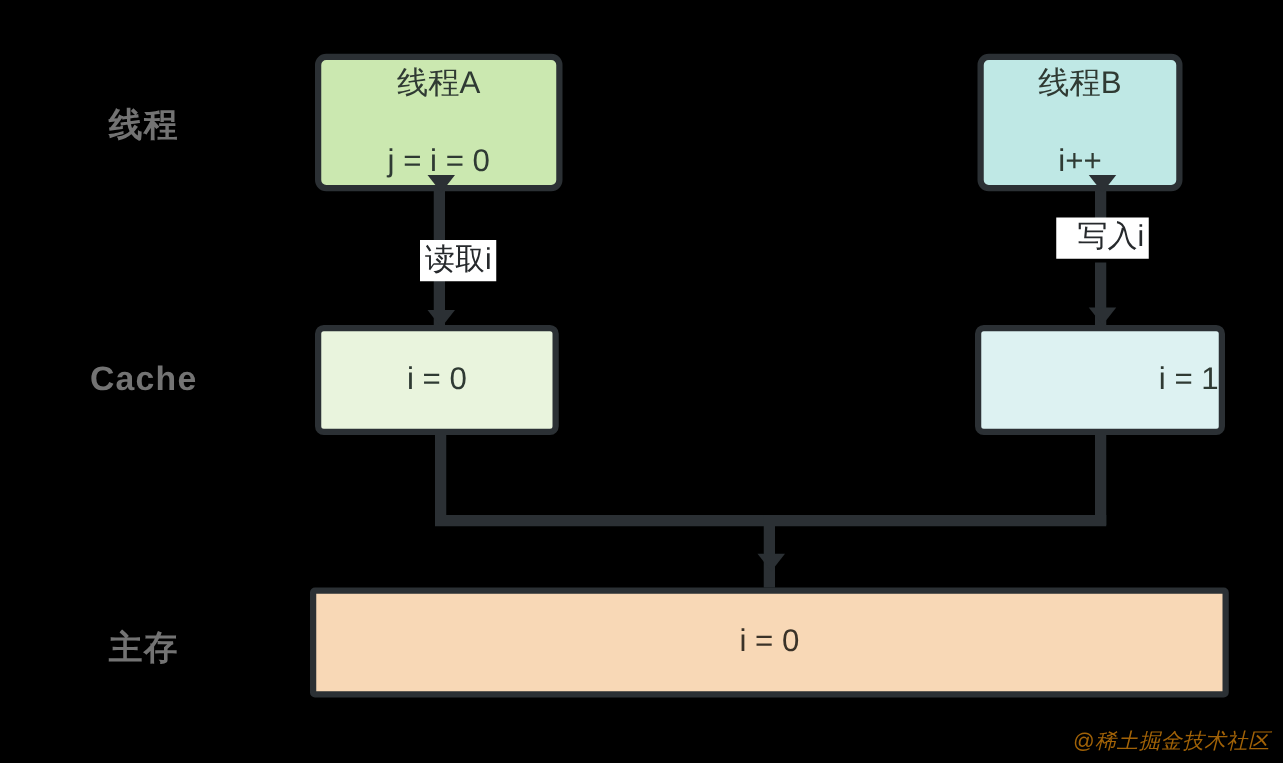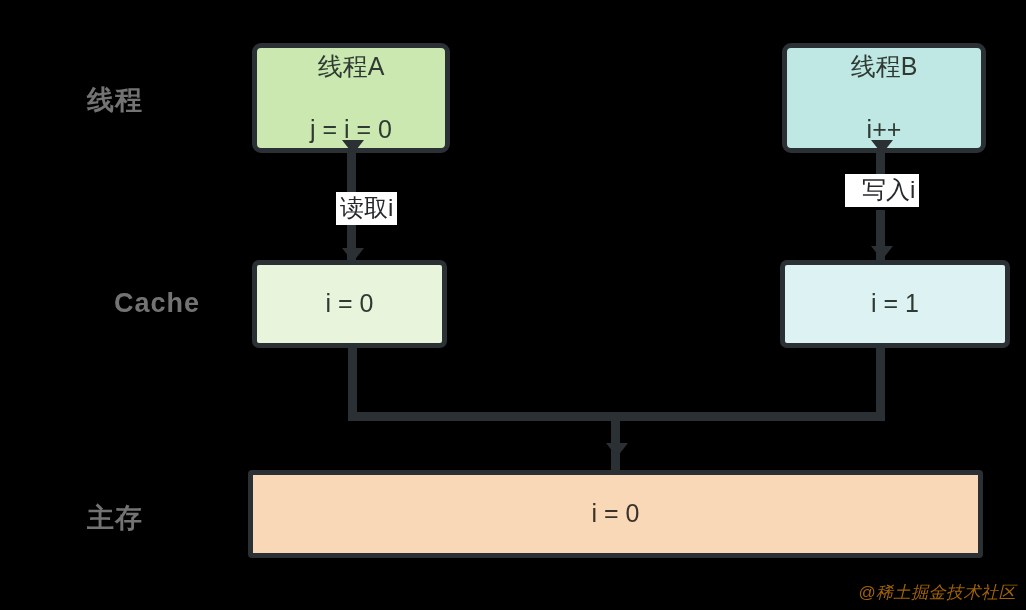--- a/index.html
+++ b/index.html
@@ -24,21 +24,21 @@
     color: #737373;
     font-size: 27px;
     font-weight: 700;
     letter-spacing: 1px;
     white-space: nowrap;
     text-align: center;
     width: 170px;
     left: 30px;
   }
   .row-label.lbl-thread { top: 82px; }
-  .row-label.lbl-cache  { top: 288px; text-align: right; }
+  .row-label.lbl-cache  { top: 288px; }
   .row-label.lbl-main   { top: 500px; }
 
   
   .node {
     position: absolute;
     box-sizing: border-box;
     border: 5px solid #2b3034;
     border-radius: 7px;
     display: flex;
     flex-direction: column;
@@ -52,31 +52,32 @@
   .node .line1 { display: block; }
   .node .line2 { display: block; margin-top: 27px; }
 
   .thread-a {
     left: 252px;  top: 43px;  width: 198px; height: 110px;
     background: #cbe8b0;
     border-radius: 9px;
     justify-content: center;
   }
   .thread-b {
-    left: 782px;  top: 43px;  width: 204px; height: 110px;
+    left: 782px;  top: 43px;  width: 164px; height: 110px;
     background: #bfe8e5;
     border-radius: 9px;
   }
   .cache-left {
     left: 252px;  top: 260px; width: 195px; height: 88px;
     background: #e9f4dd;
   }
   .cache-right {
-    left: 780px;  top: 260px; width: 230px; height: 88px;
+    left: 780px;  top: 260px; width: 200px; height: 88px;
     background: #ddf2f2;
+    align-items: flex-end;
   }
   .main-mem {
     left: 248px;  top: 470px; width: 735px; height: 88px;
     background: #f8d8b6;
     border-radius: 4px;
   }
   .main-mem .line1 { color: #3a3228; }
 
   
   .vline {

